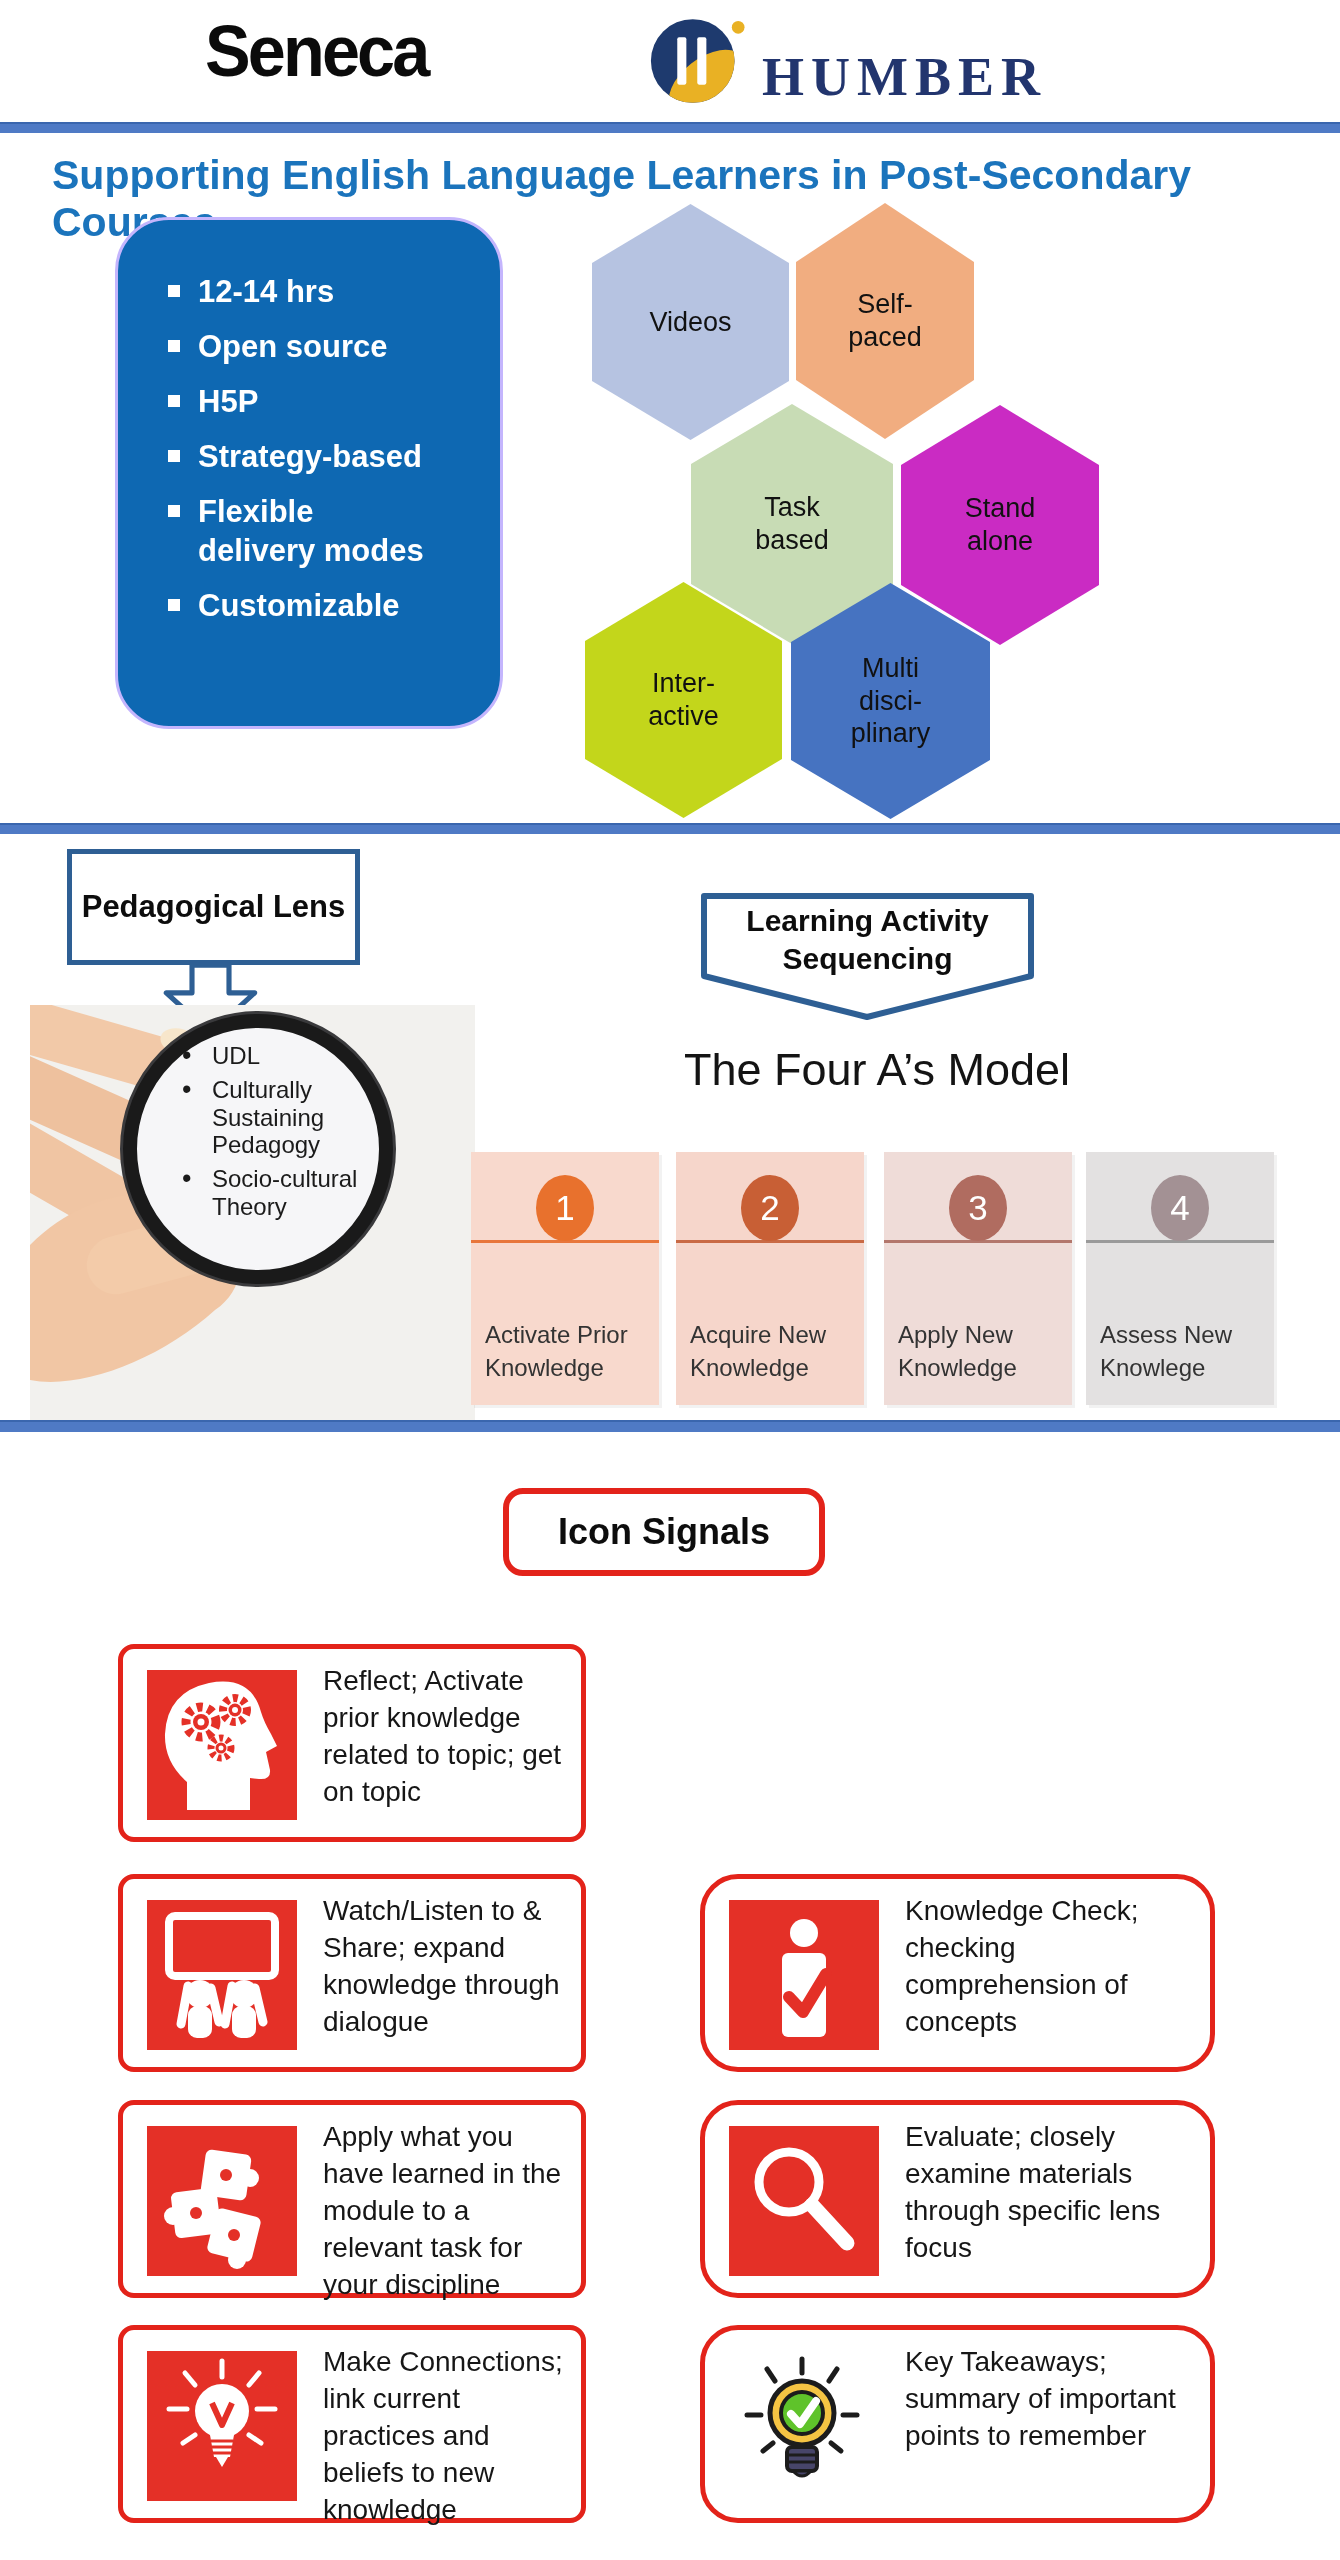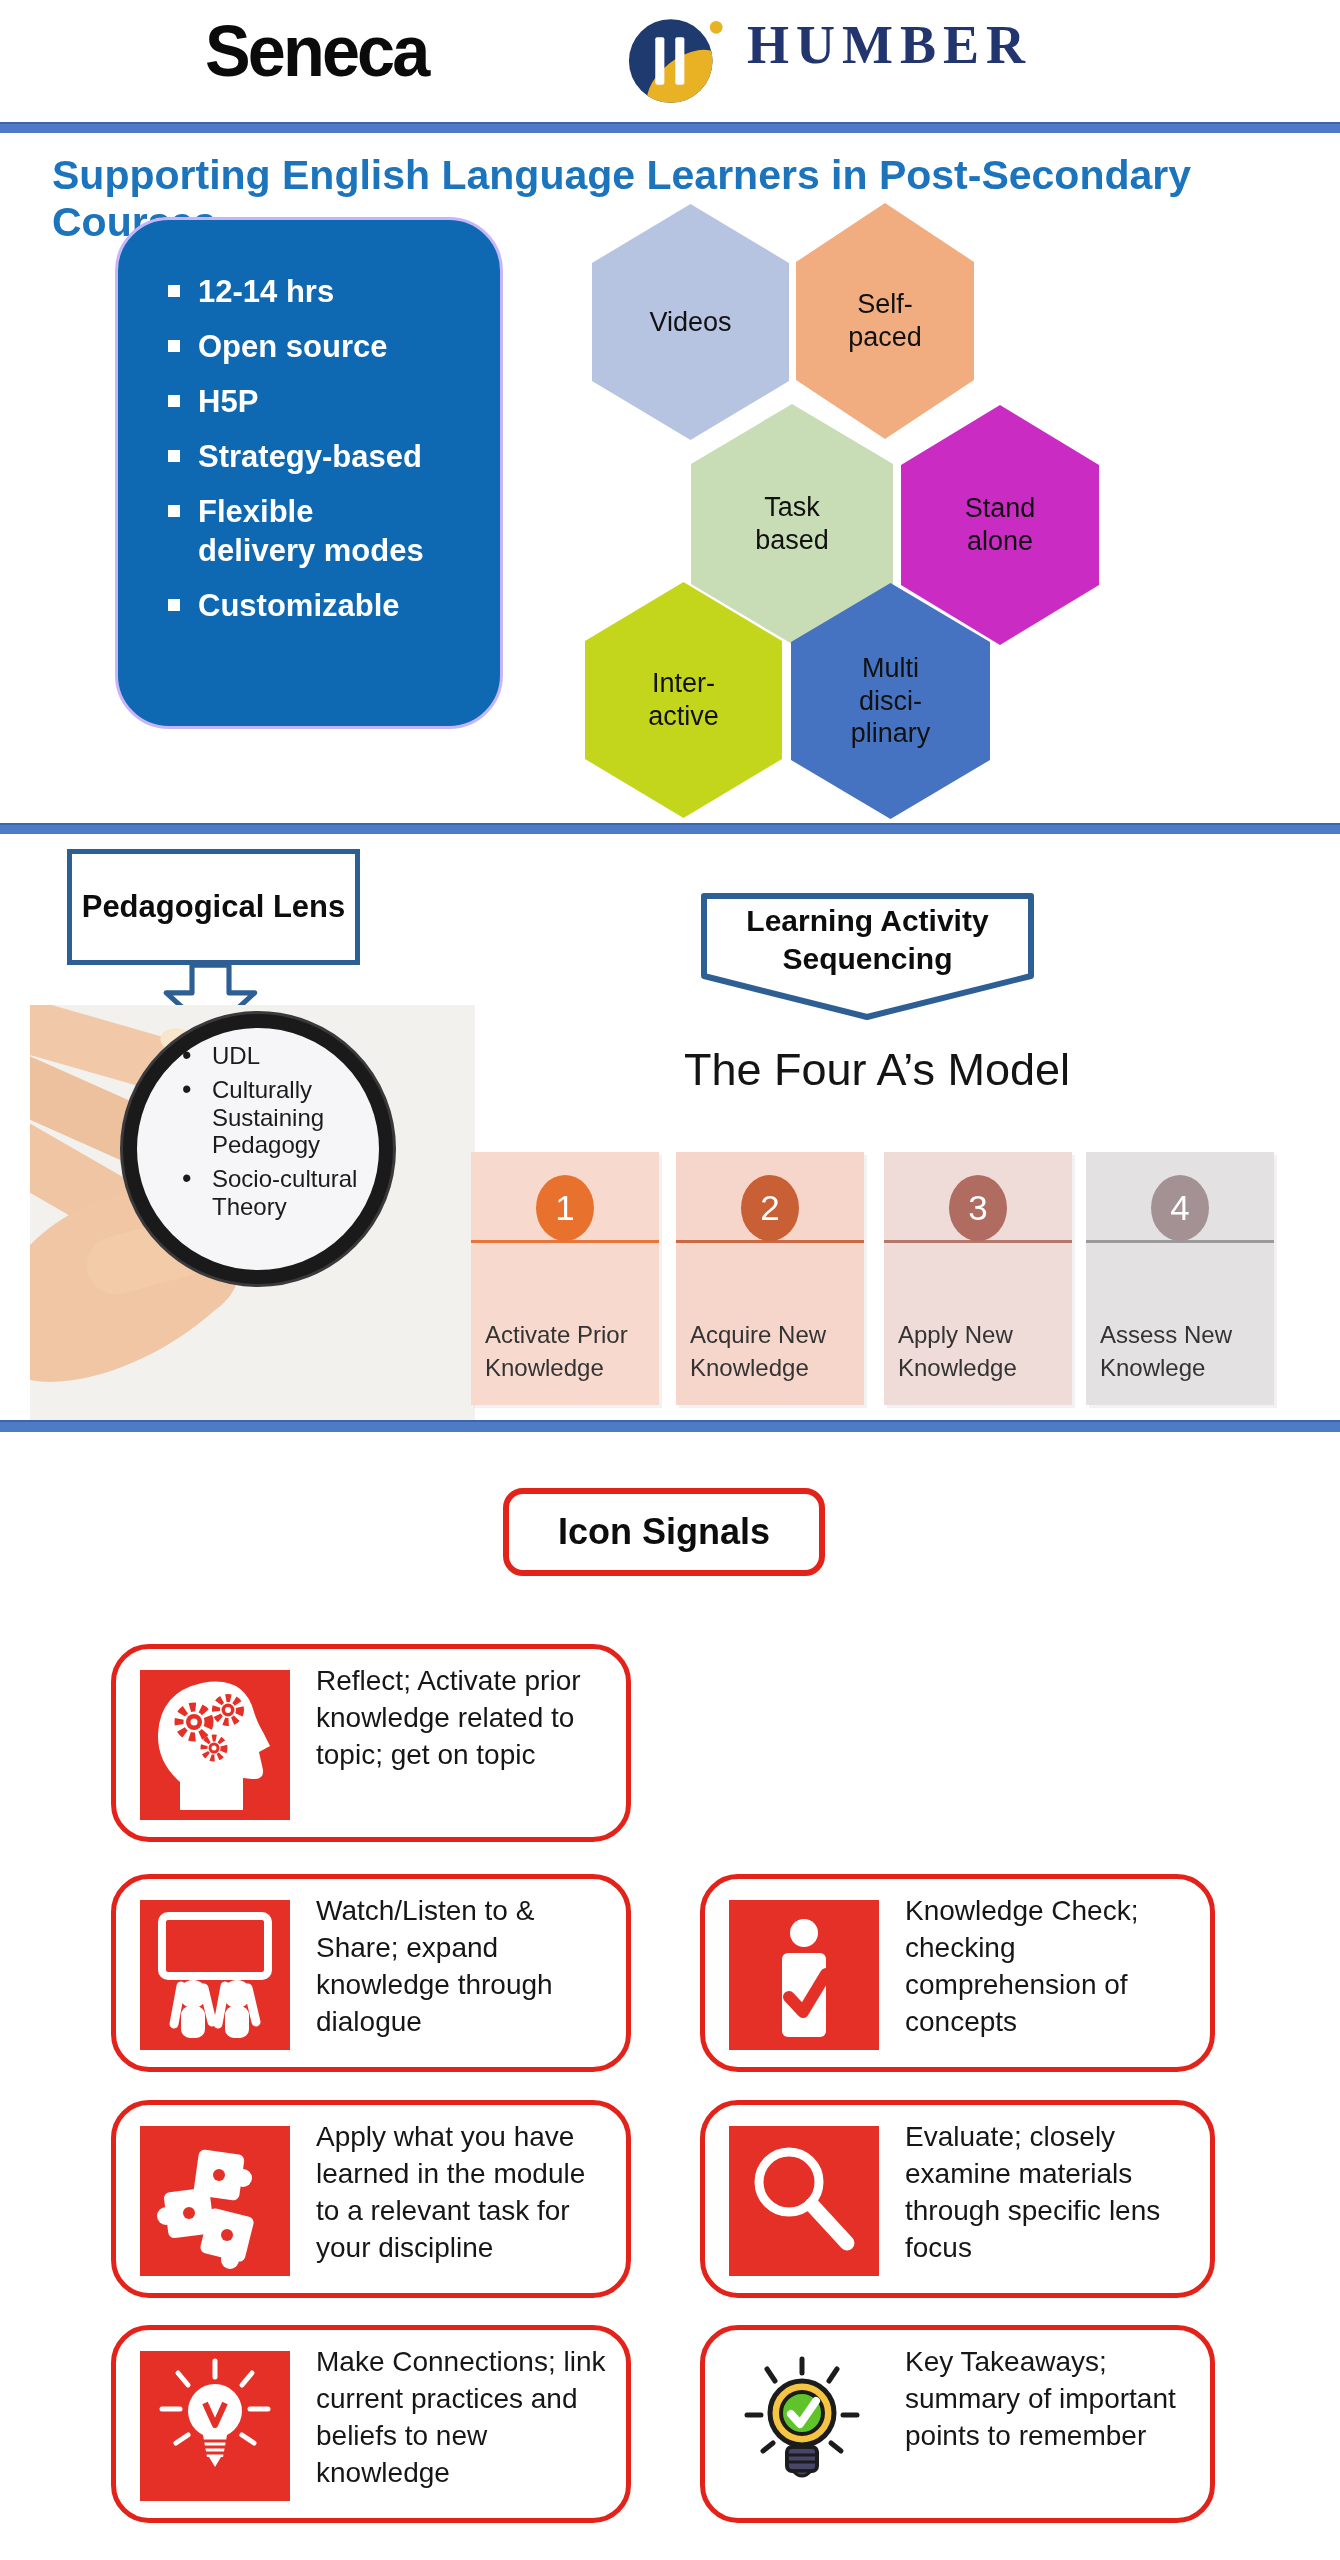--- a/index.html
+++ b/index.html
@@ -3,21 +3,21 @@
 <meta charset="utf-8">
 <style>
   * { margin:0; padding:0; box-sizing:border-box; }
   html,body { background:#ffffff; }
   body { font-family:"Liberation Sans", sans-serif; }
   .page { position:relative; width:1340px; height:2560px; background:#fff; overflow:hidden; }
 
   
   .seneca { position:absolute; left:205px; top:10px; font-size:72px; font-weight:700;
             letter-spacing:-3px; color:#0b0b0b; transform:scaleX(.95); transform-origin:left; }
-  .humber { position:absolute; left:628px; top:14px; display:flex; align-items:flex-start; gap:19px; }
+  .humber { position:absolute; left:650px; top:14px; display:flex; align-items:flex-end; gap:12px; }
   .humber svg { width:100px; height:94px; }
   .humber-word { font-family:"Liberation Serif", serif; font-size:54px; font-weight:700;
                  letter-spacing:7px; color:#22356e; }
 
   .bar { position:absolute; left:0; width:1340px; background:#4f7ac5; border-top:2px solid #3a66ae; }
   .bar1 { top:122px; height:11px; }
   .bar2 { top:823px; height:11px; }
   .bar3 { top:1420px; height:12px; }
 
   .main-title { position:absolute; left:52px; top:152px; width:1250px; font-size:41px;
@@ -77,21 +77,21 @@
   .step-label { position:absolute; left:14px; right:8px; top:166px; font-size:24px;
                 color:#333; line-height:1.38; }
 
   
   .signals-title { position:absolute; left:503px; top:1488px; width:322px; height:88px;
                    border:6px solid #e3231a; border-radius:20px; background:#fff;
                    display:flex; align-items:center; justify-content:center;
                    font-size:36px; font-weight:700; color:#0d0d0d; }
   .sig-card { position:absolute; height:198px; border:5px solid #e3231a; border-radius:38px;
               background:#fff; }
-  .sig-left  { left:111px; width:520px; }
+  .sig-left  { left:118px; width:468px;border-radius:16px; }
   .sig-right { left:700px; width:515px; }
   .row-1 { top:1644px; } .row-2 { top:1874px; } .row-3 { top:2100px; } .row-4 { top:2325px; }
   .sig-icon { position:absolute; left:24px; top:21px; width:150px; height:150px;
               background:#e43027; }
   .sig-icon.plain { background:transparent; }
   .sig-icon svg { width:100%; height:100%; display:block; }
   .sig-text { position:absolute; left:200px; right:16px; top:14px; font-size:28px;
               color:#161616; line-height:1.32; }
 </style>
 </head>

